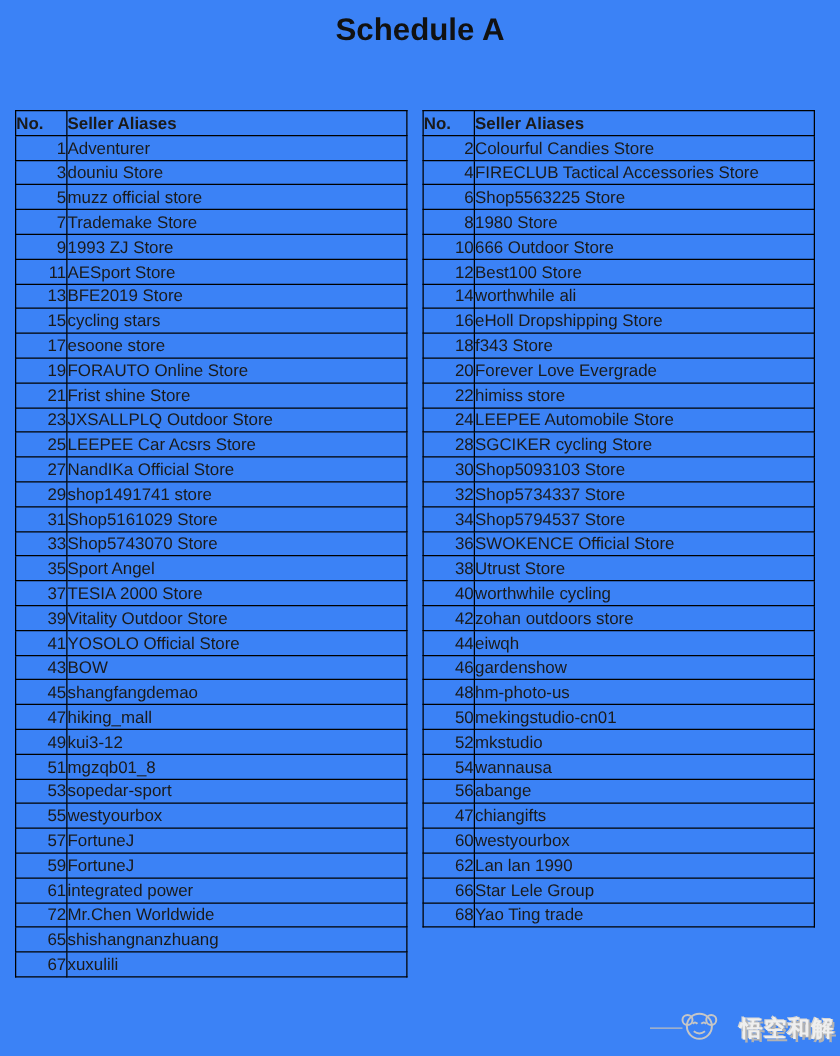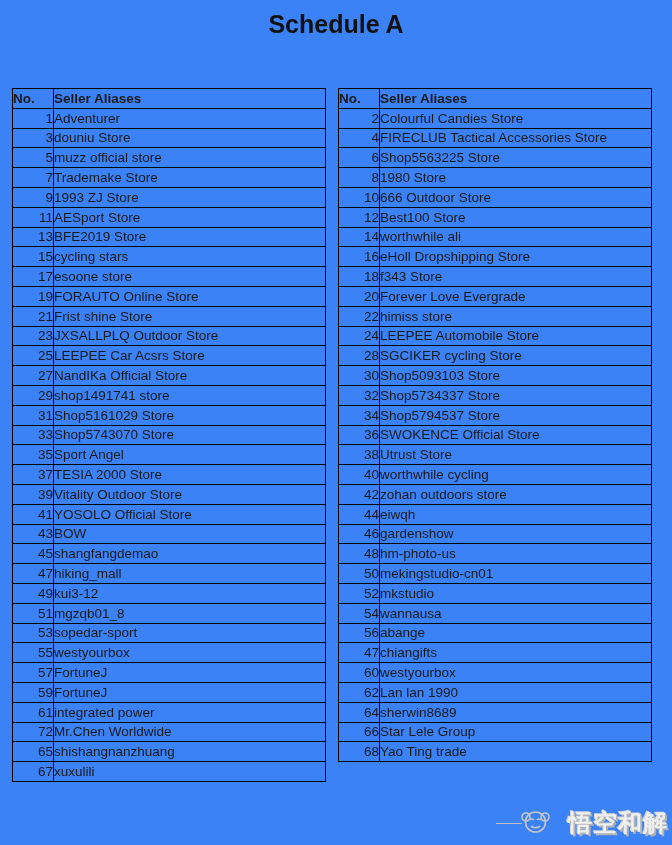--- a/index.html
+++ b/index.html
@@ -70,21 +70,21 @@
     align-items: center;
     pointer-events: none;
   }
   .watermark-line {
     width: 26px;
     height: 0;
     border-top: 1.5px solid #bdbdbd;
     margin-right: -4px;
   }
   .watermark-text {
-    font-size: 24px;
+    font-size: 18px;
     font-weight: bold;
     color: #efefef;
     text-shadow: 2px 2px 0 #b3b3b3, -1px -1px 0 #d4d4d4, 1px 0 0 #c4c4c4;
     letter-spacing: 1px;
     margin-left: 16px;
   }
 </style>
 </head>
 <body>
 
@@ -359,24 +359,20 @@
           <td class="no-col no-cell">47</td>
           <td class="alias-cell">chiangifts</td>
         </tr>
         <tr>
           <td class="no-col no-cell">60</td>
           <td class="alias-cell">westyourbox</td>
         </tr>
         <tr>
           <td class="no-col no-cell">62</td>
           <td class="alias-cell">Lan lan 1990</td>
-        </tr>
-        <tr>
-          <td class="no-col no-cell">64</td>
-          <td class="alias-cell">sherwin8689</td>
         </tr>
         <tr>
           <td class="no-col no-cell">66</td>
           <td class="alias-cell">Star Lele Group</td>
         </tr>
         <tr>
           <td class="no-col no-cell">68</td>
           <td class="alias-cell">Yao Ting trade</td>
         </tr>
       </tbody>

